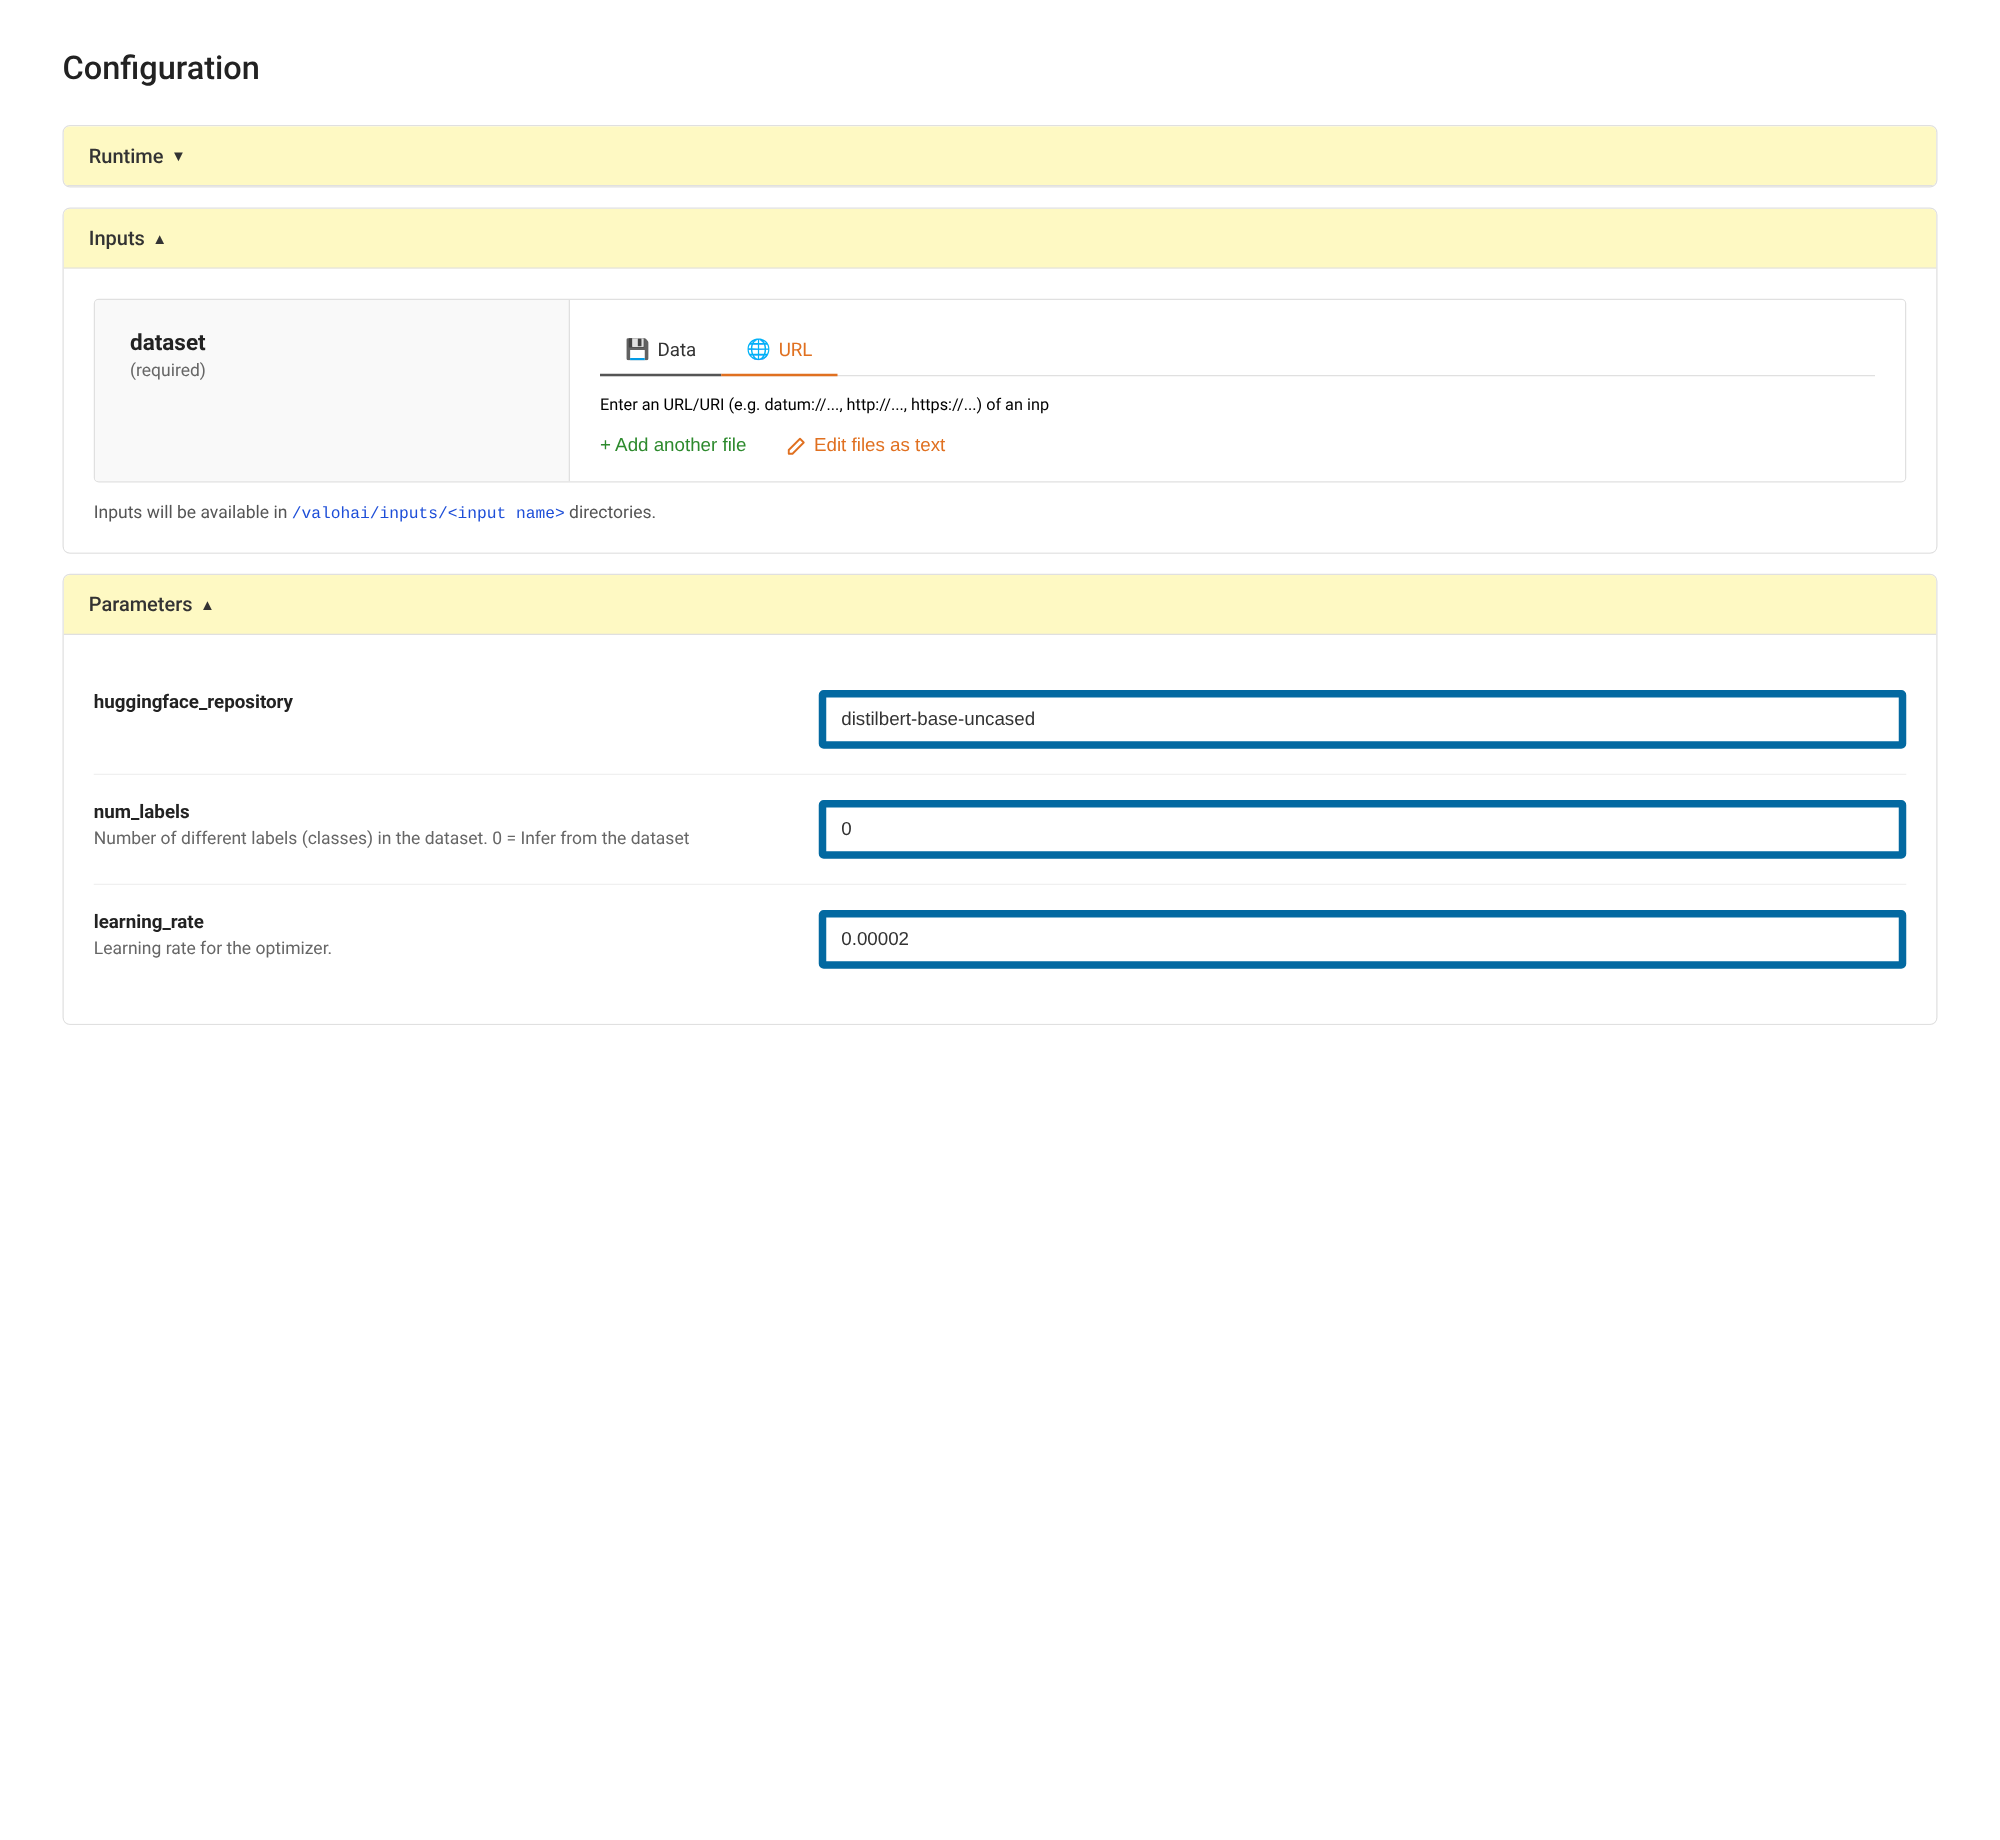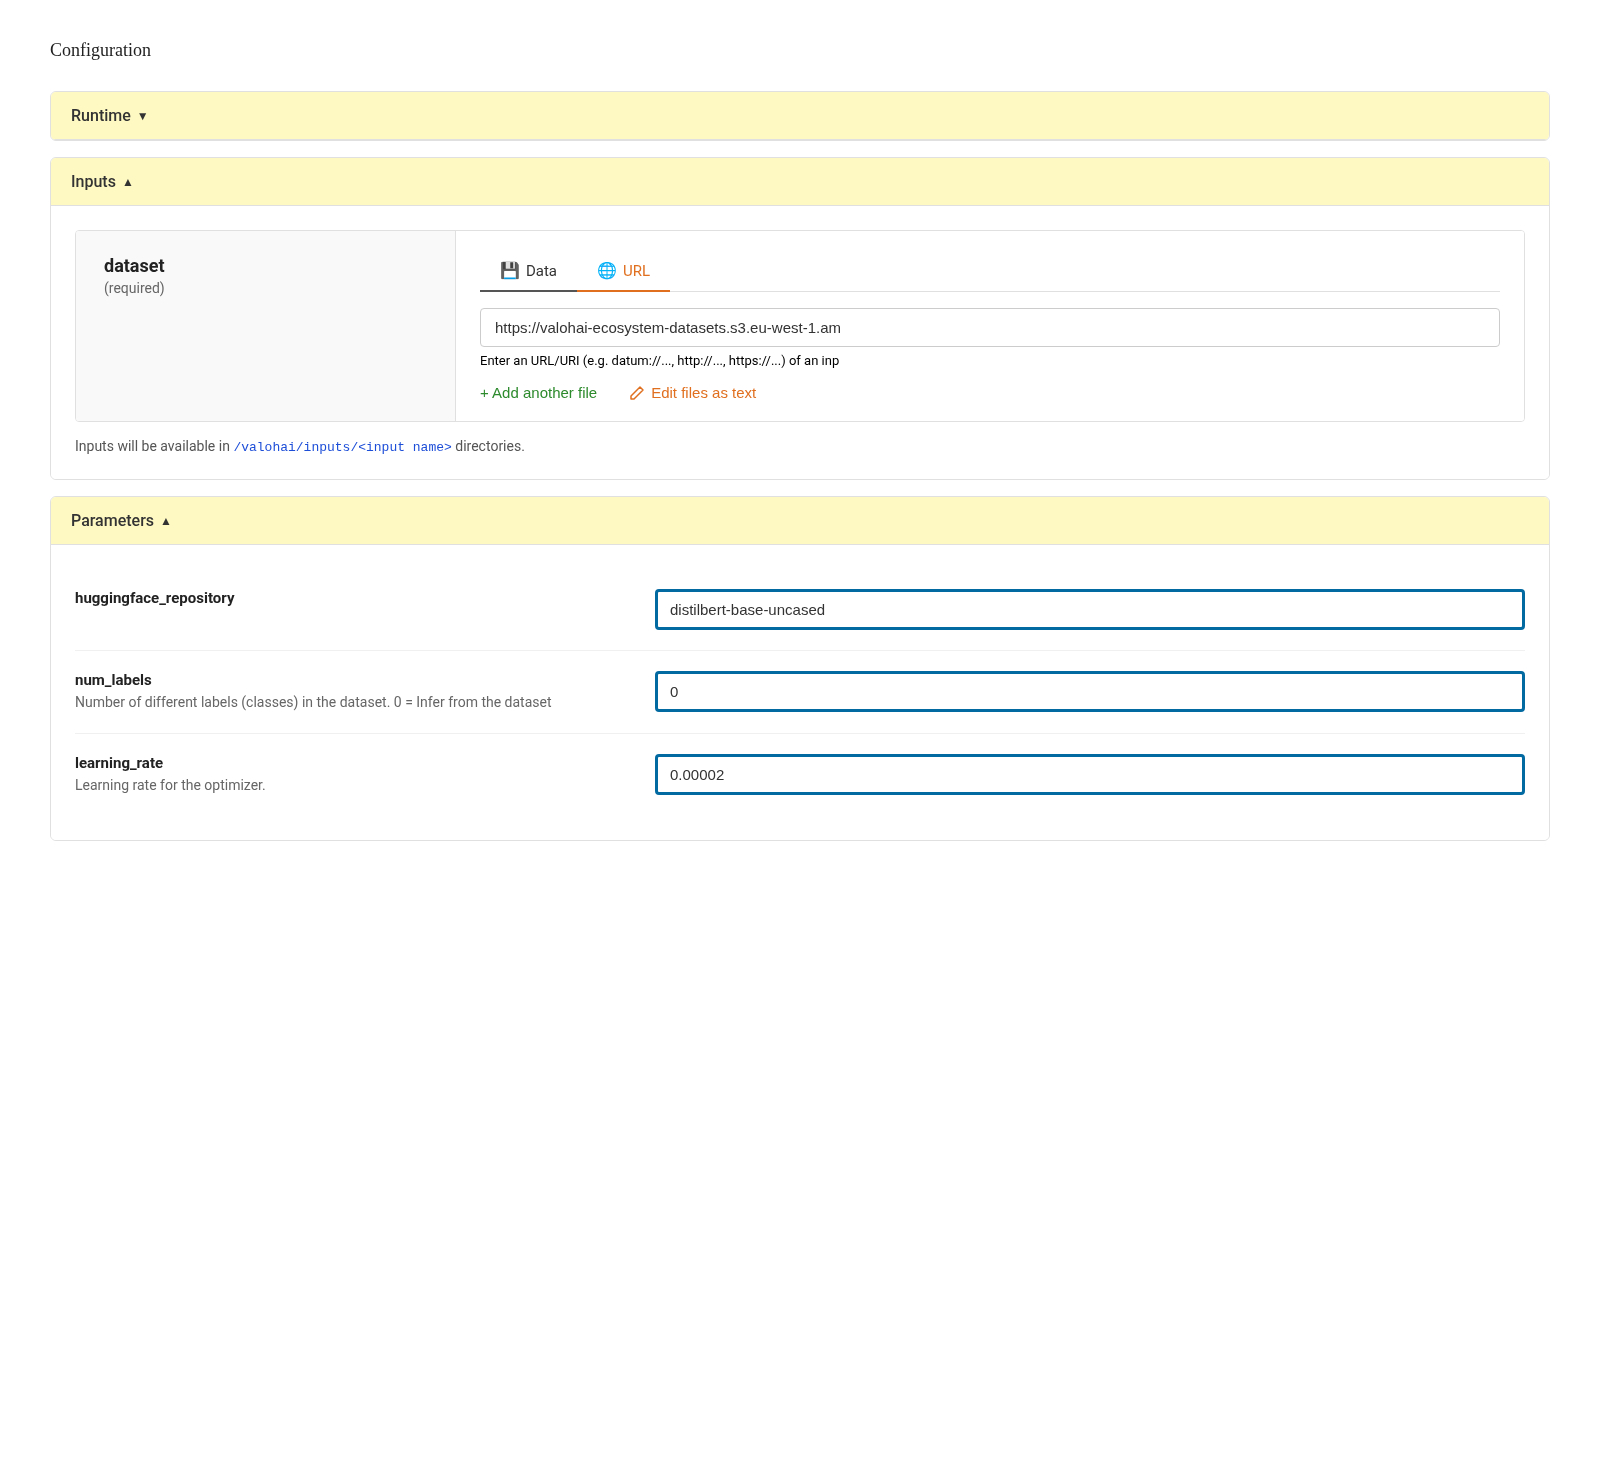--- a/index.html
+++ b/index.html
@@ -7,25 +7,24 @@
       font-family: -apple-system, BlinkMacSystemFont, 'Segoe UI', Roboto, sans-serif;
       background: #fff;
       color: #333;
       font-size: 15px;
     }
     .page-container {
       max-width: 1600px;
       padding: 40px 50px;
     }
     .page-title {
-      font-size: 18px;
+      font-size: 26px;
       font-weight: 500;
       color: #222;
       margin-bottom: 30px;
-      font-family: Liberation Serif, serif;
     }
 
     
     .section-panel {
       border: 1px solid #e0e0e0;
       border-radius: 6px;
       margin-bottom: 16px;
       overflow: hidden;
     }
     .section-header {
@@ -196,21 +195,21 @@
       color: #666;
       line-height: 1.5;
     }
     .param-value-col {
       flex: 1;
     }
     .param-input {
       width: 100%;
       padding: 9px 12px;
       font-size: 15px;
-      border: 3px solid #0369a1;
+      border: 6px solid #0369a1;
       border-radius: 4px;
       color: #333;
       outline: none;
       background: #fff;
     }
 
     
     .edit-icon-svg {
       display: inline-block;
       width: 16px;
@@ -249,21 +248,20 @@
             <div class="tab active-data">
               <span class="tab-icon">💾</span>
               <span>Data</span>
             </div>
             <div class="tab active-url">
               <span class="tab-icon">🌐</span>
               <span>URL</span>
             </div>
           </div>
           
-          <input type="text" class="url-input-field" value="https://valohai-ecosystem-datasets.s3.eu-west-1.am" style="">
           <div class="url-hint">Enter an URL/URI (e.g. datum://..., http://..., https://...) of an inp</div>
 
           
           <div class="input-actions">
             <button class="btn-add-file">
               <span>+ Add another file</span>
             </button>
             <button class="btn-edit-text">
               <svg class="edit-icon-svg" viewBox="0 0 16 16" fill="none" xmlns="http://www.w3.org/2000/svg">
                 <path d="M11 2L14 5L5 14H2V11L11 2Z" stroke="#e07020" stroke-width="1.5" stroke-linecap="round" stroke-linejoin="round"></path>

